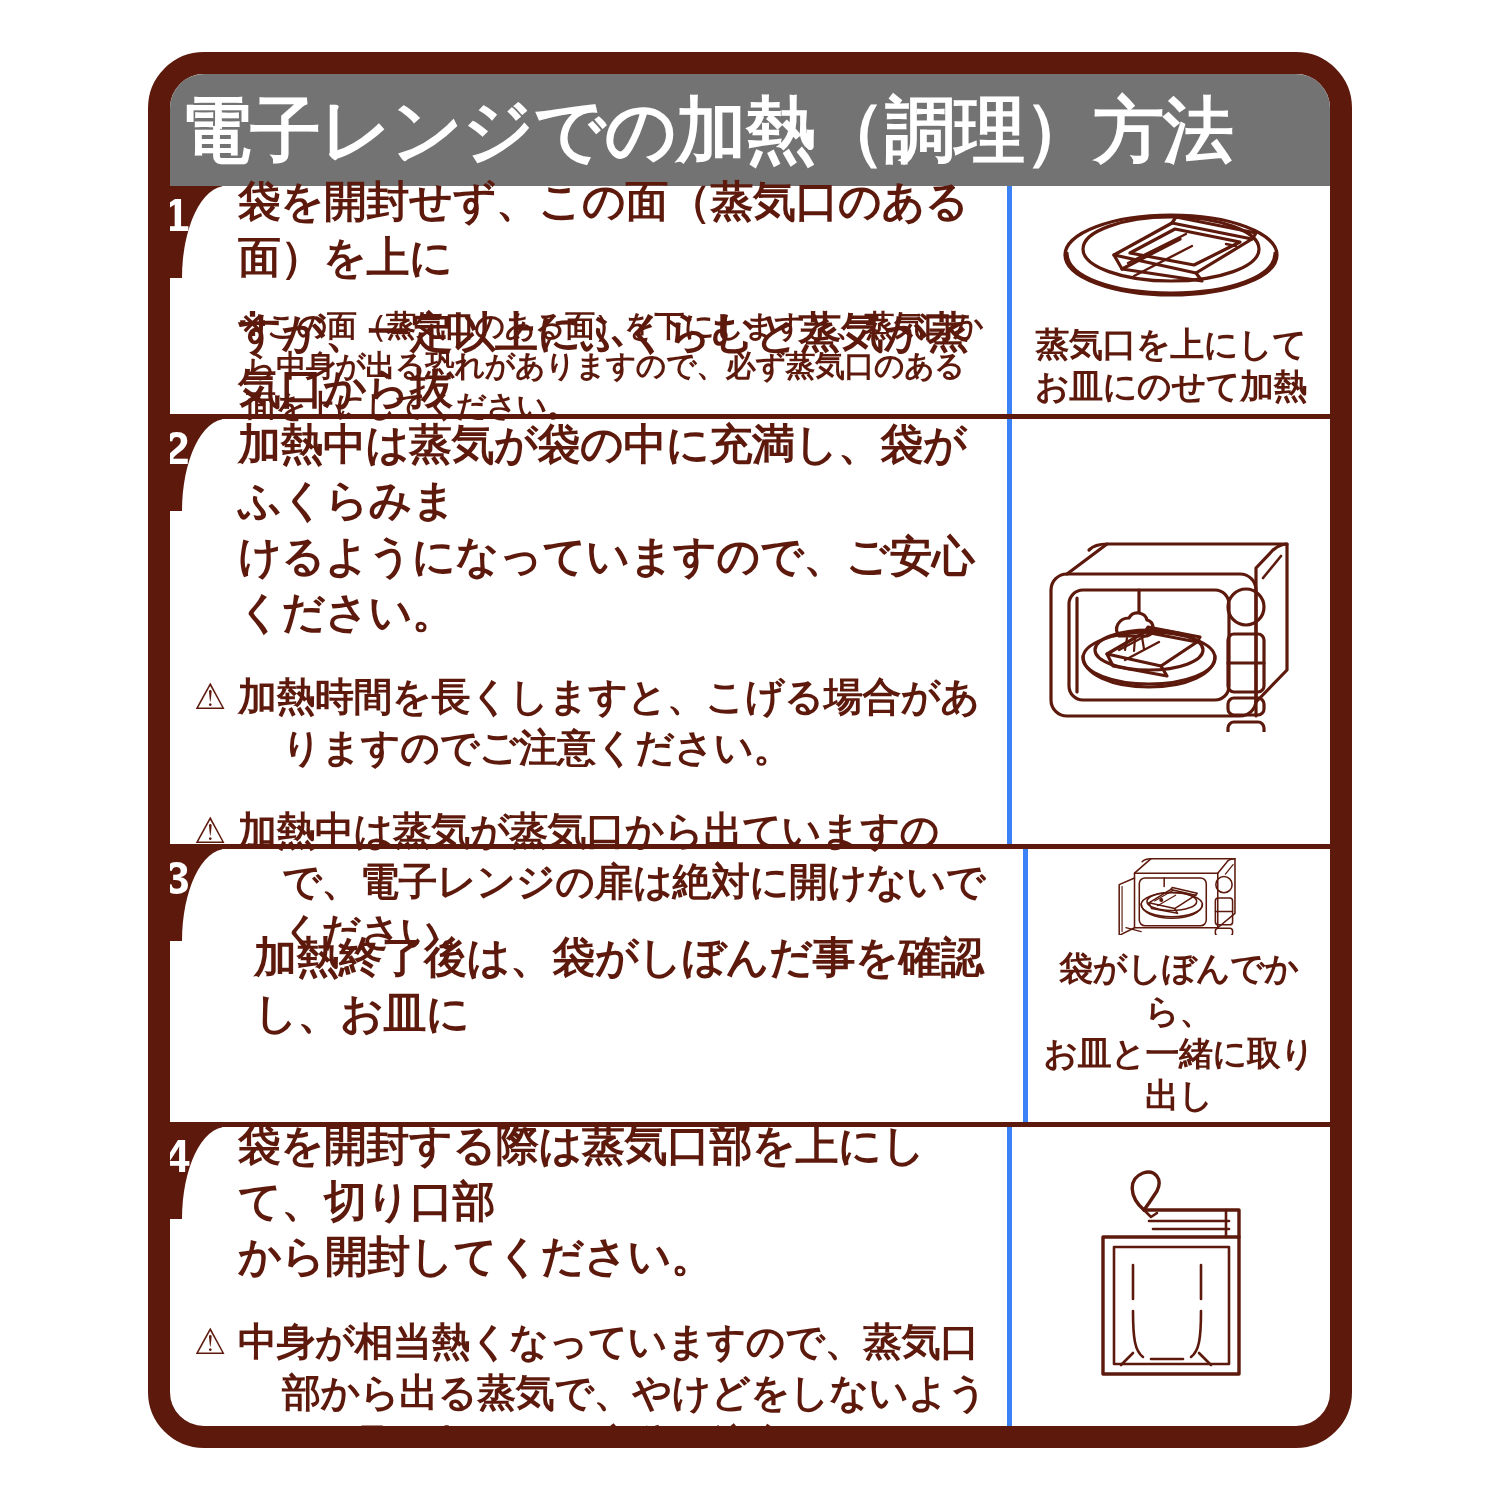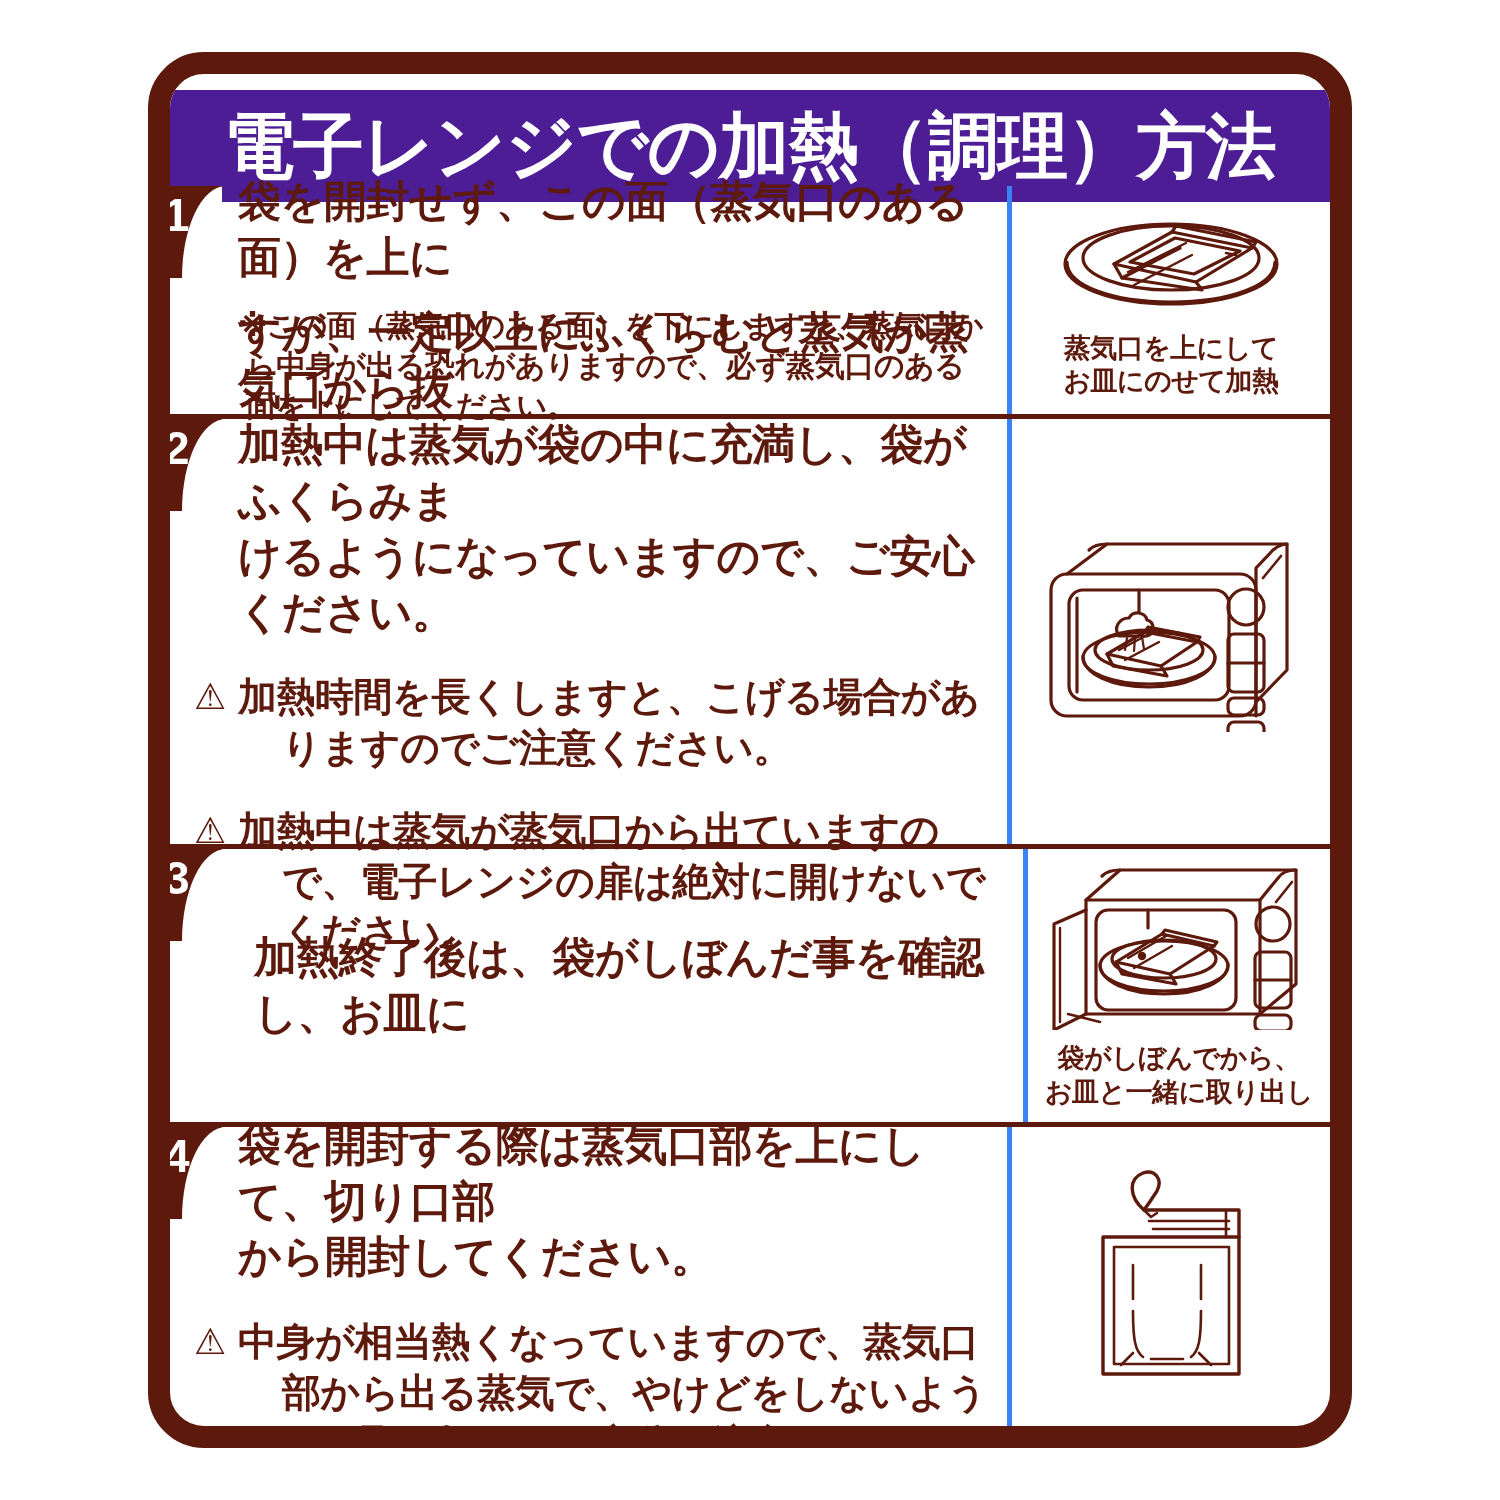--- a/index.html
+++ b/index.html
@@ -25,27 +25,26 @@
     border: 22px solid #5c190c;
     border-radius: 56px;
     background: #ffffff;
     overflow: hidden;
   }
 
   
   #title-bar {
     position: absolute;
     left: 0;
-    top: 16px;
+    top: 0;
     right: 0;
     height: 112px;
-    background: #4c1d95;
+    background: #737373;
     display: flex;
     align-items: center;
-    justify-content: center;
   }
   #title-text {
     color: #ffffff;
     font-size: 72px;
     font-weight: bold;
     letter-spacing: -1px;
     line-height: 1;
     white-space: nowrap;
     transform: scaleX(0.98);
   }
@@ -158,21 +157,21 @@
   }
   .warn .tri {
     font-size: 36px;
     display: inline-block;
     transform: translateY(-1px);
   }
 
   
   .caption {
     color: #5c190c;
-    font-size: 27px;
+    font-size: 34px;
     font-weight: bold;
     line-height: 1.24;
     text-align: center;
     letter-spacing: -0.5px;
     margin-top: 12px;
   }
 
   svg { display: block; }
 </style>
 </head>

